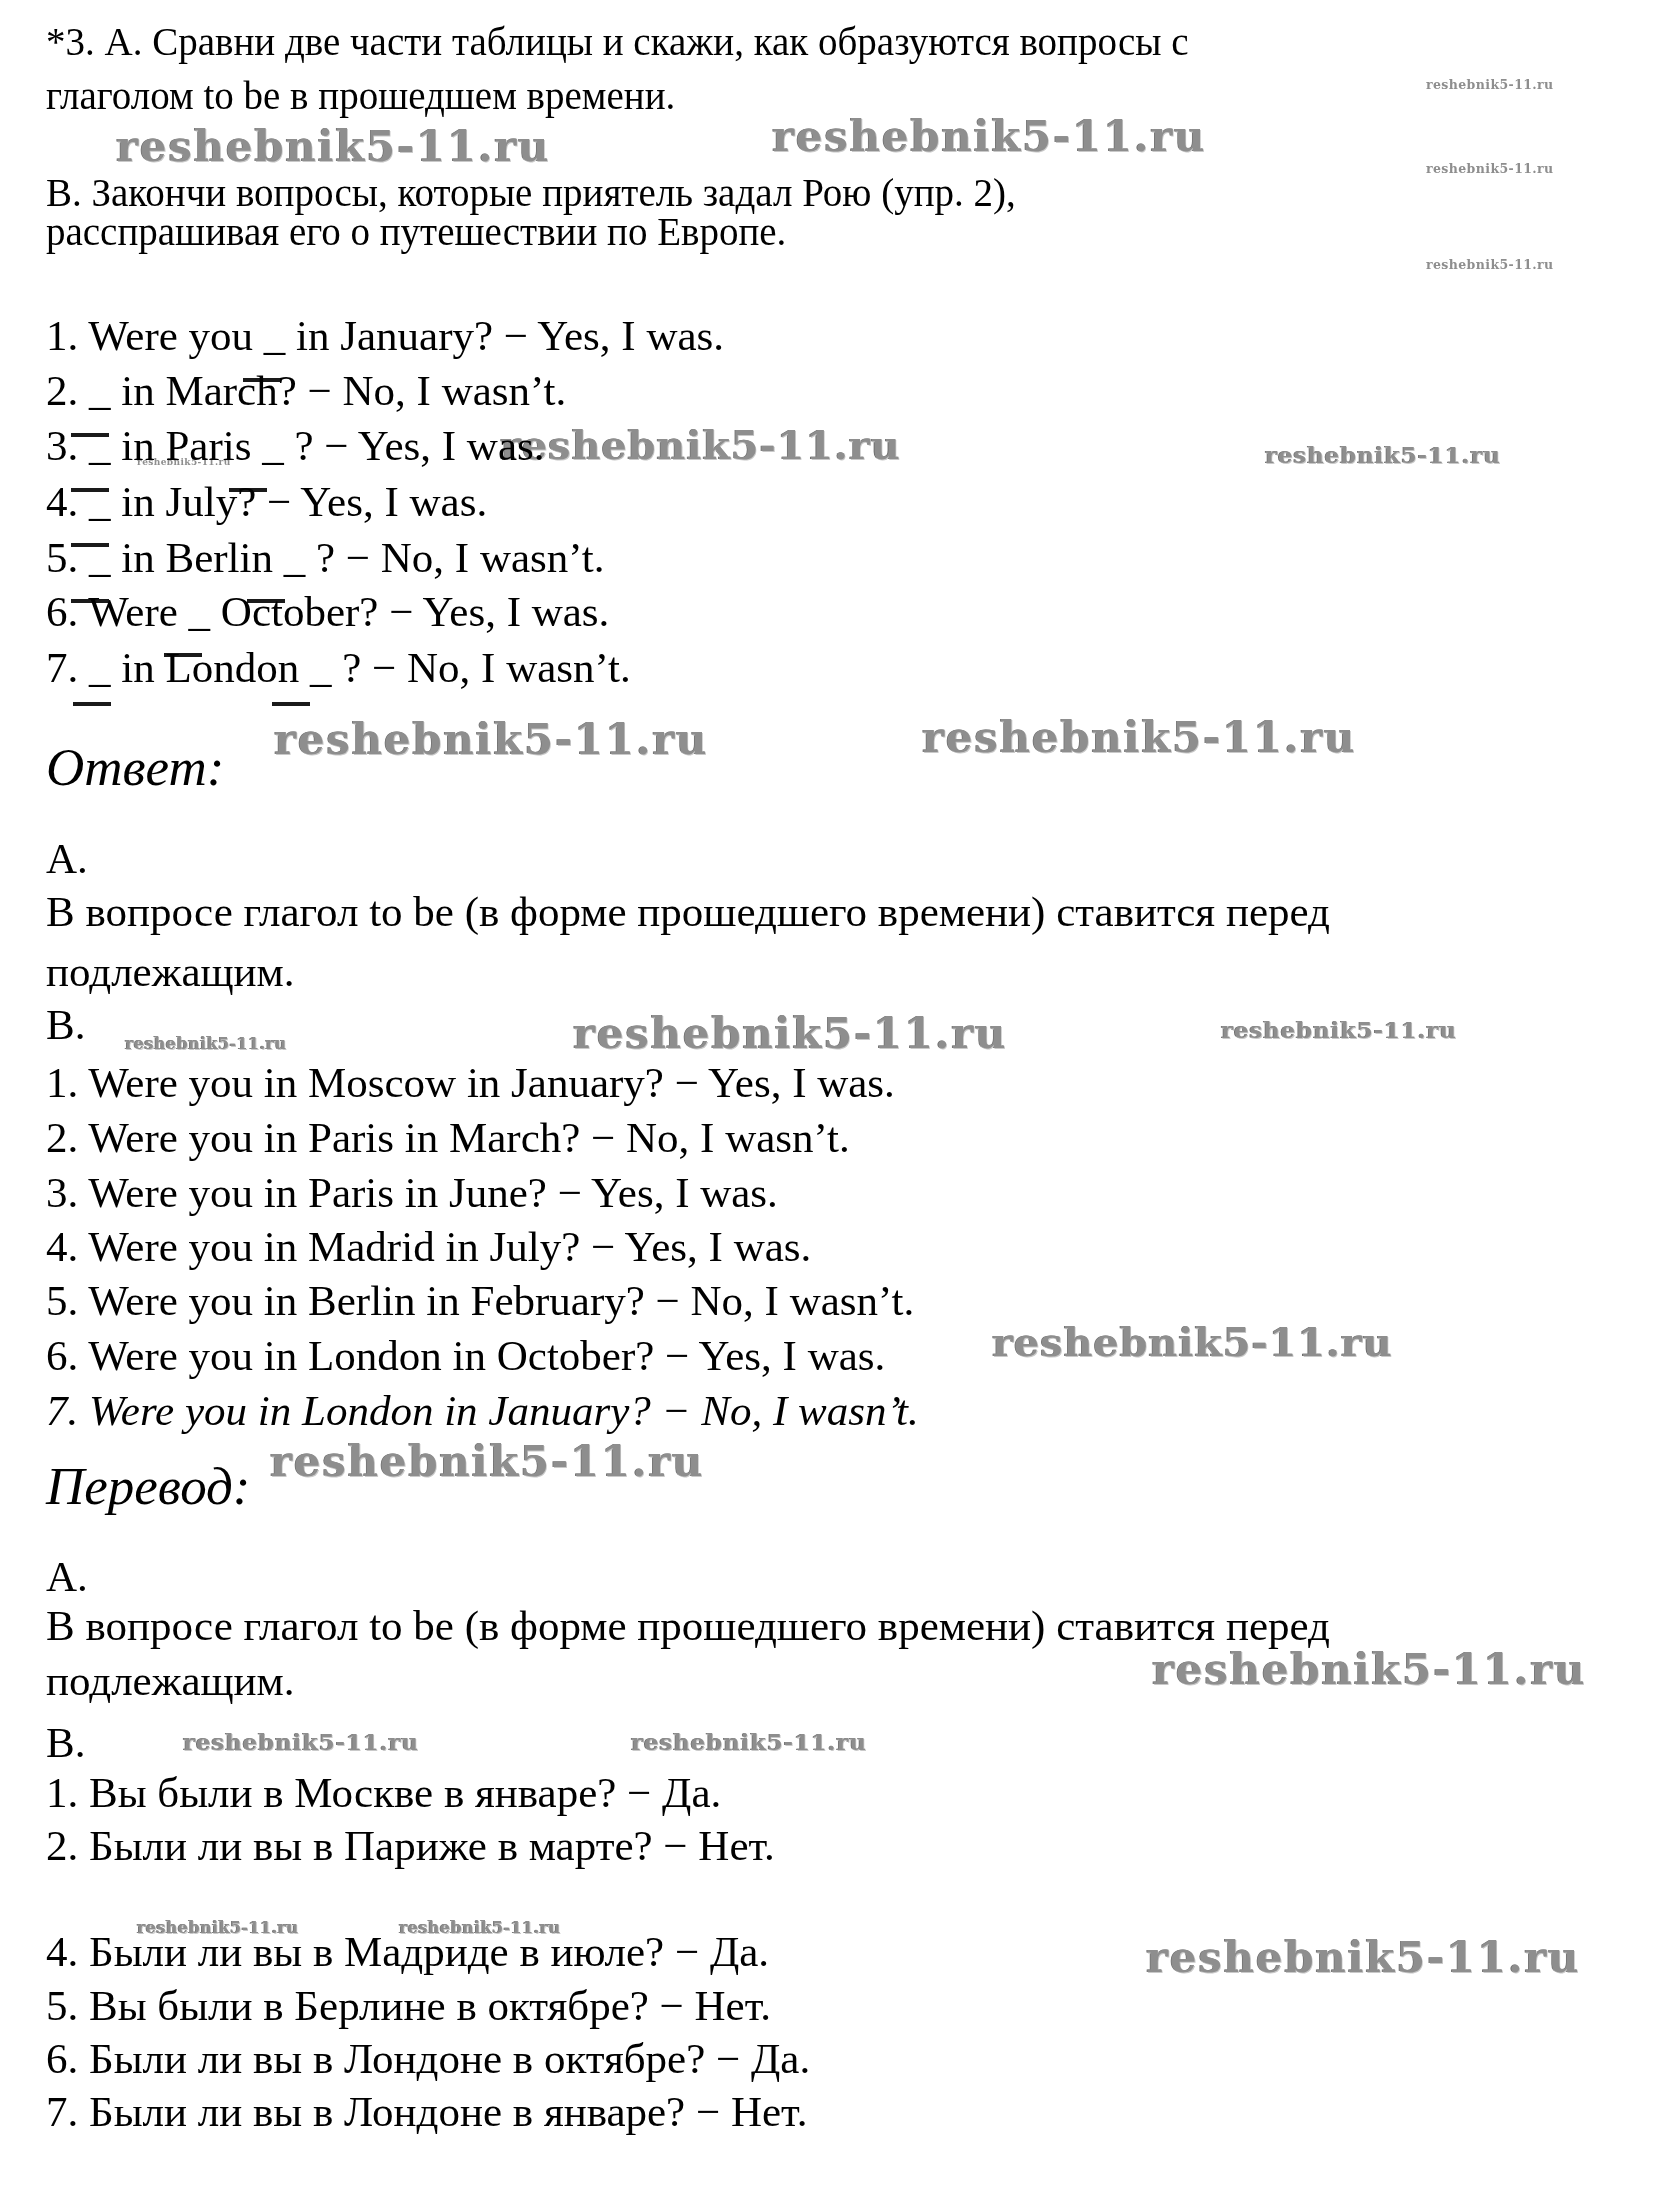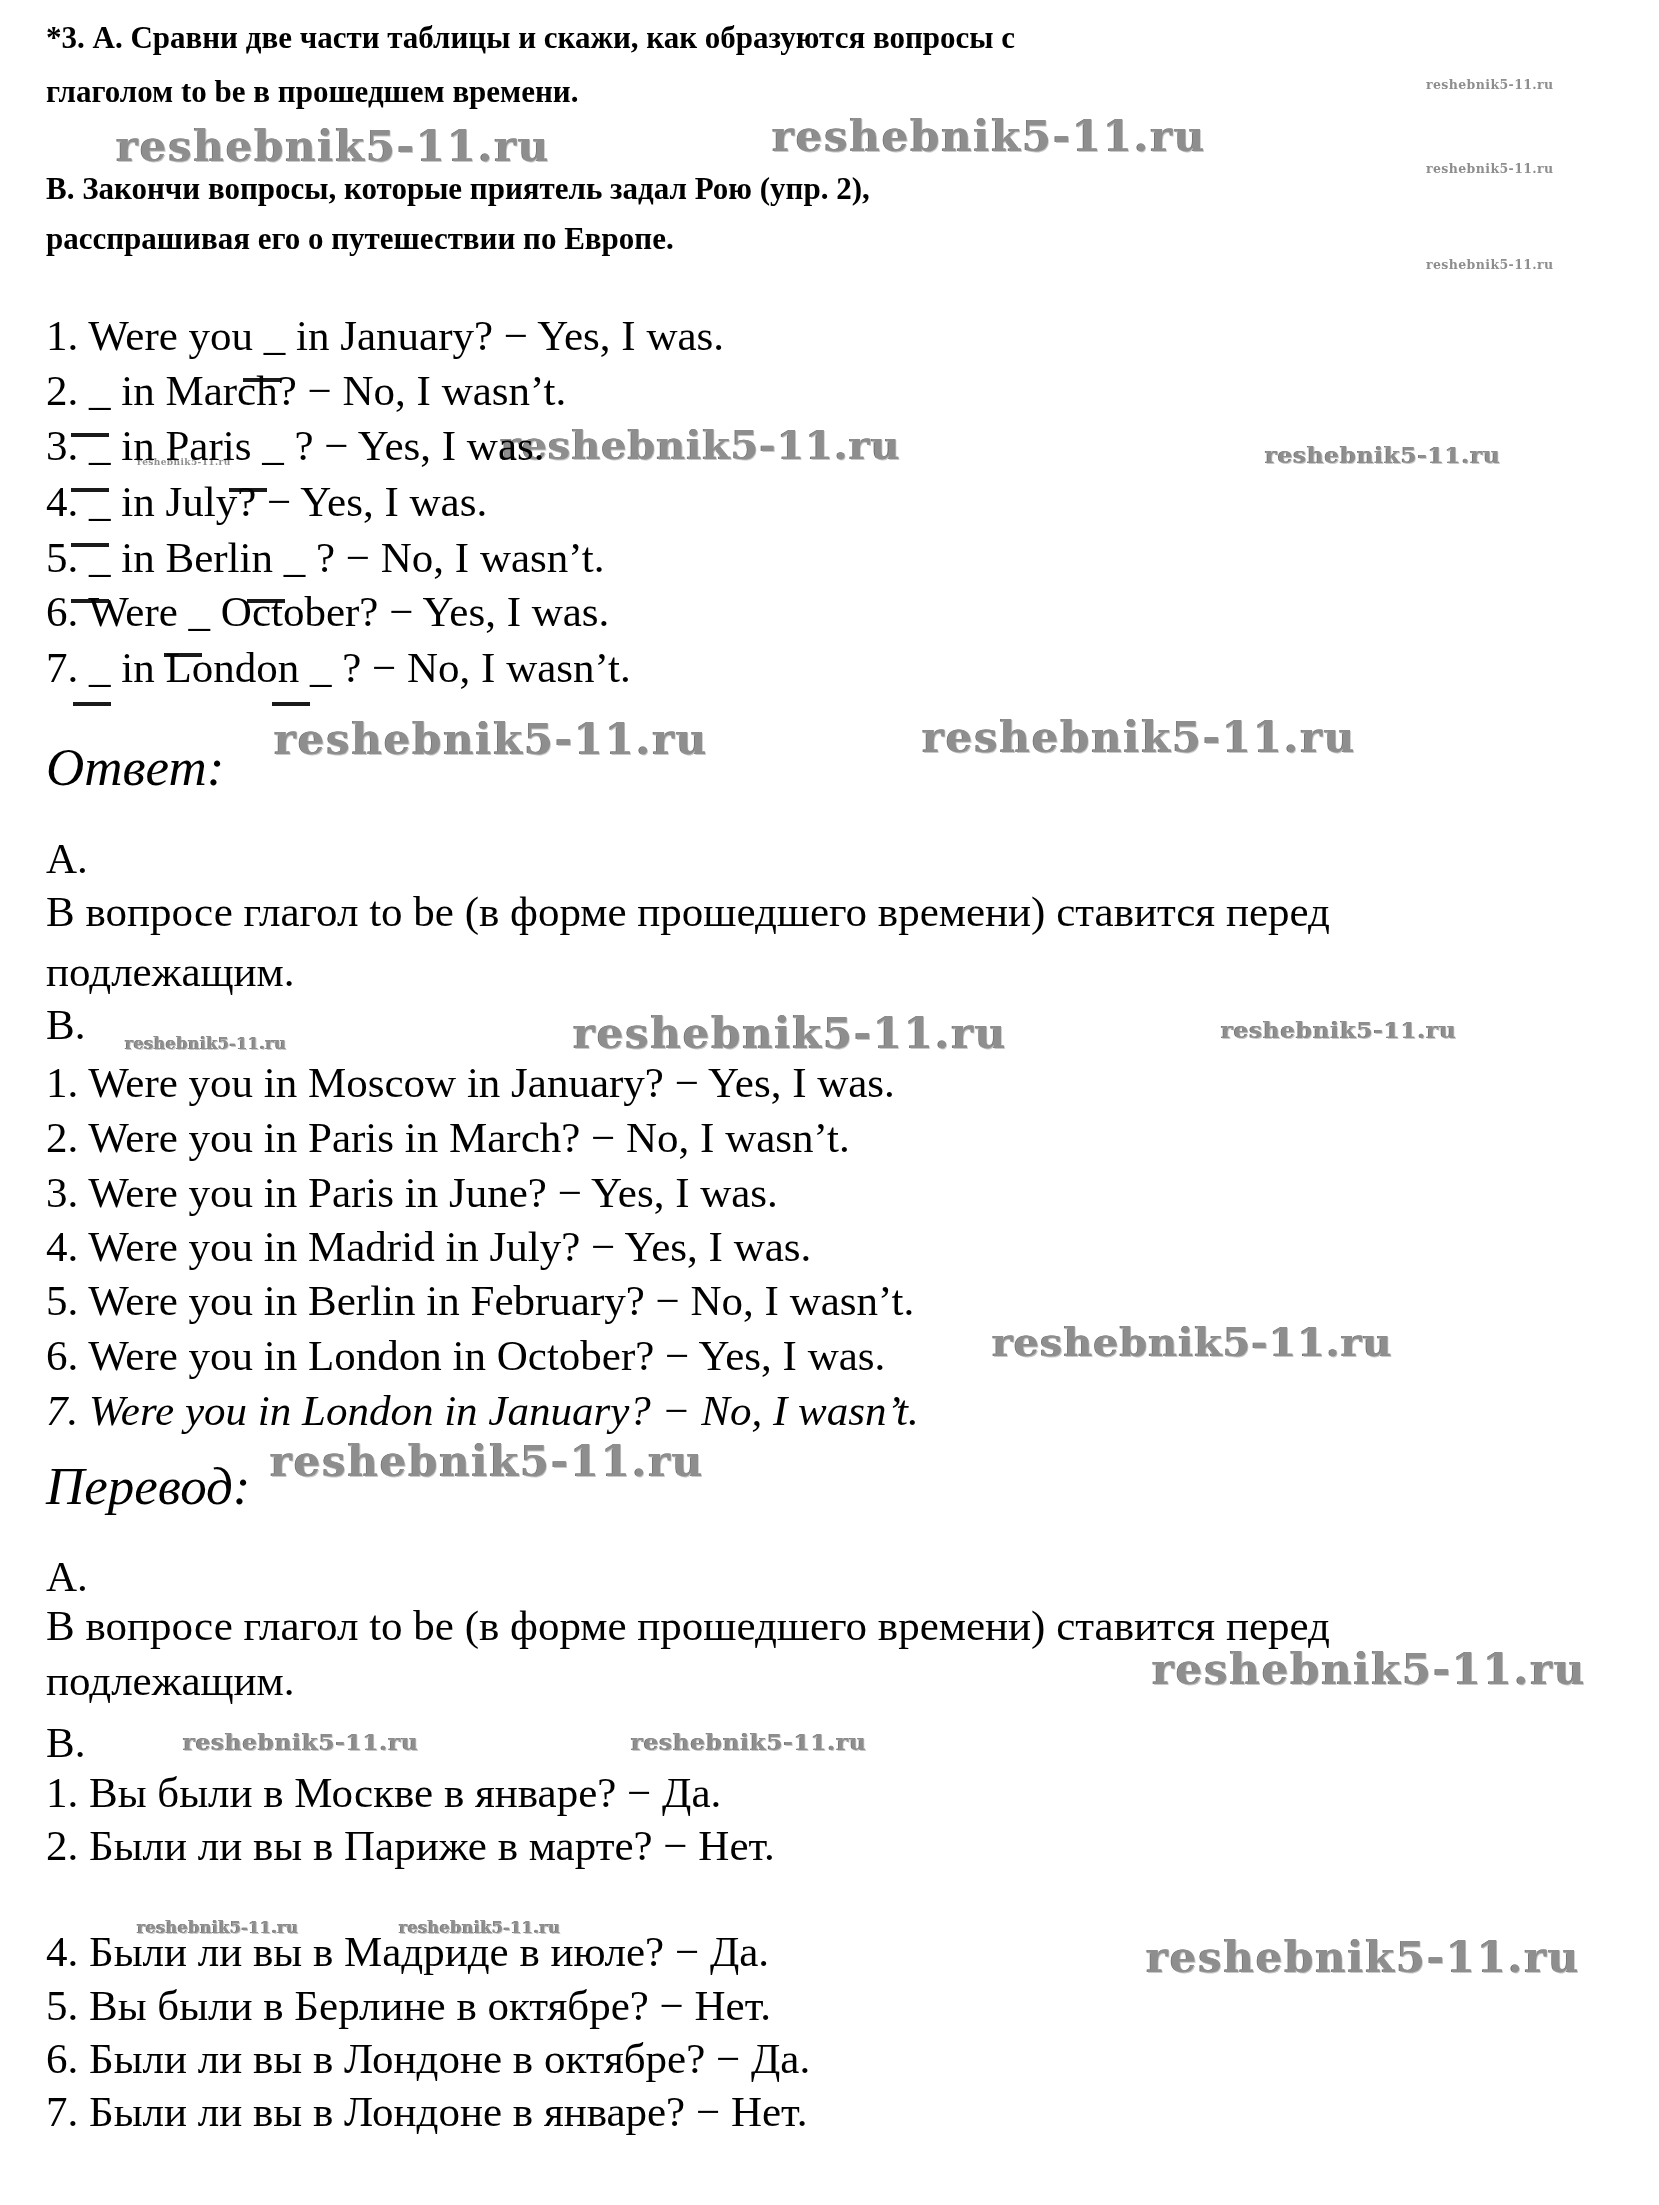--- a/index.html
+++ b/index.html
@@ -13,21 +13,21 @@
     overflow: hidden;
   }
   .ln {
     position: absolute;
     left: 46px;
     font-size: 43px;
     line-height: 1;
     white-space: pre;
     color: #000000;
   }
-  .bold { font-weight: bold; font-size: 31px; text-align: center; }
+  .bold { font-weight: normal; font-size: 39px; text-align: center; }
   .it   { font-style: italic; font-size: 53px; }
   .wm {
     position: absolute;
     font-family: "DejaVu Serif", serif;
     font-weight: bold;
     color: #8e8e8e;
     text-shadow: 0.8px 0.8px 0 #c9c9c9, -0.8px 0 0 #6f6f6f;
     white-space: nowrap;
     line-height: 1;
   }
@@ -78,21 +78,21 @@
   <div class="blank-bar" style="left:71px;  top:543px;"></div>
   <div class="blank-bar" style="left:71px;  top:599px;"></div>
   <div class="blank-bar" style="left:247px; top:599px;"></div>
   <div class="blank-bar" style="left:164px; top:653px;"></div>
   <div class="blank-bar" style="left:73px;  top:702px;"></div>
   <div class="blank-bar" style="left:272px; top:702px;"></div>
 
   <div class="ln bold" style="top:21.6px;">*3. А. Сравни две части таблицы и скажи, как образуются вопросы с</div>
   <div class="ln bold" style="top:76px;">глаголом to be в прошедшем времени.</div>
   <div class="ln bold" style="top:173px;">В. Закончи вопросы, которые приятель задал Рою (упр. 2),</div>
-  <div class="ln bold" style="top:223px;">расспрашивая его о путешествии по Европе.</div>
+  <div class="ln bold" style="top:212px;">расспрашивая его о путешествии по Европе.</div>
 
   <div class="ln" style="top:314px;">1. Were you _ in January? − Yes, I was.</div>
   <div class="ln" style="top:369px;">2. _ in March? − No, I wasn’t.</div>
   <div class="ln" style="top:424px;">3. _ in Paris _ ? − Yes, I was.</div>
   <div class="ln" style="top:480px;">4. _ in July? − Yes, I was.</div>
   <div class="ln" style="top:536px;">5. _ in Berlin _ ? − No, I wasn’t.</div>
   <div class="ln" style="top:590px;">6. Were _ October? − Yes, I was.</div>
   <div class="ln" style="top:646px;">7. _ in London _ ? − No, I wasn’t.</div>
 
   <div class="ln it" style="top:741px;">Ответ:</div>

